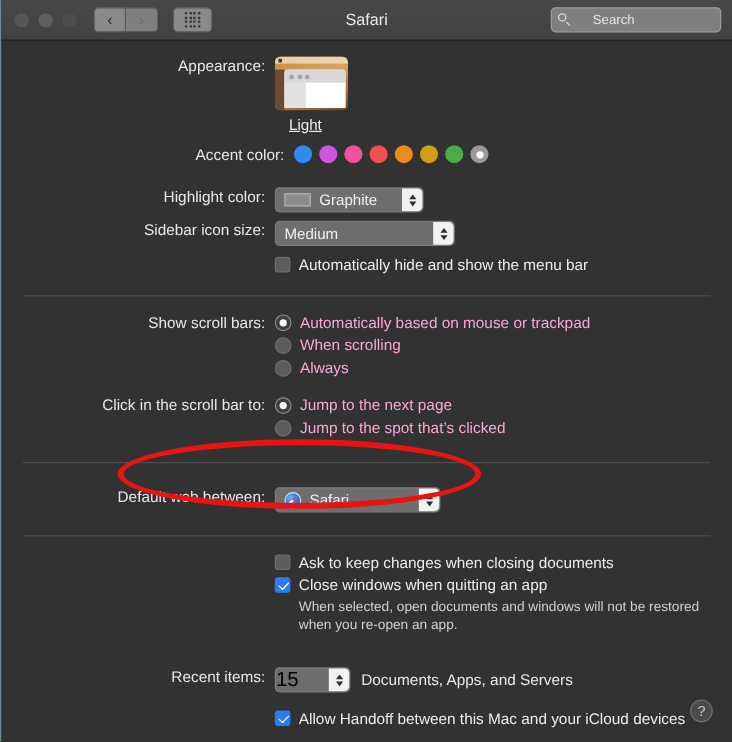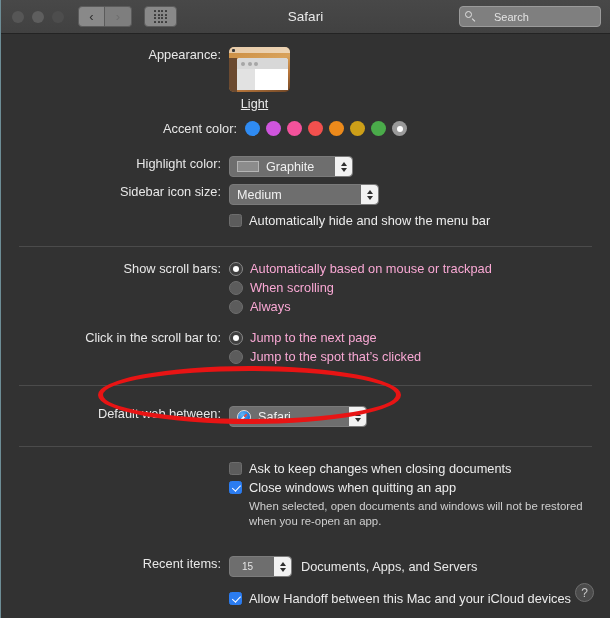--- a/index.html
+++ b/index.html
@@ -379,23 +379,23 @@
     align-items: center;
     height: 21px;
     background: #6e6e6e;
     border: 1px solid #7c7c7c;
     border-radius: 4px;
     position: relative;
     box-sizing: border-box;
     width: 63px;
   }
   .stepper-field .val {
-    font-size: 10px;
-    color: #e5e5e5;
-    padding-left: 12px;
+    font-size: 17px;
+    color: #000000;
+    padding-left: 0;
   }
   .stepper-field .stepper {
     position:absolute; right:0; top:0; bottom:0;
     width: 17px; background:#f2f2f2;
     border-radius: 0 4px 4px 0;
     display:flex; flex-direction:column; align-items:center; justify-content:center; gap:2px;
   }
 
   #help-button {
     position: absolute;

